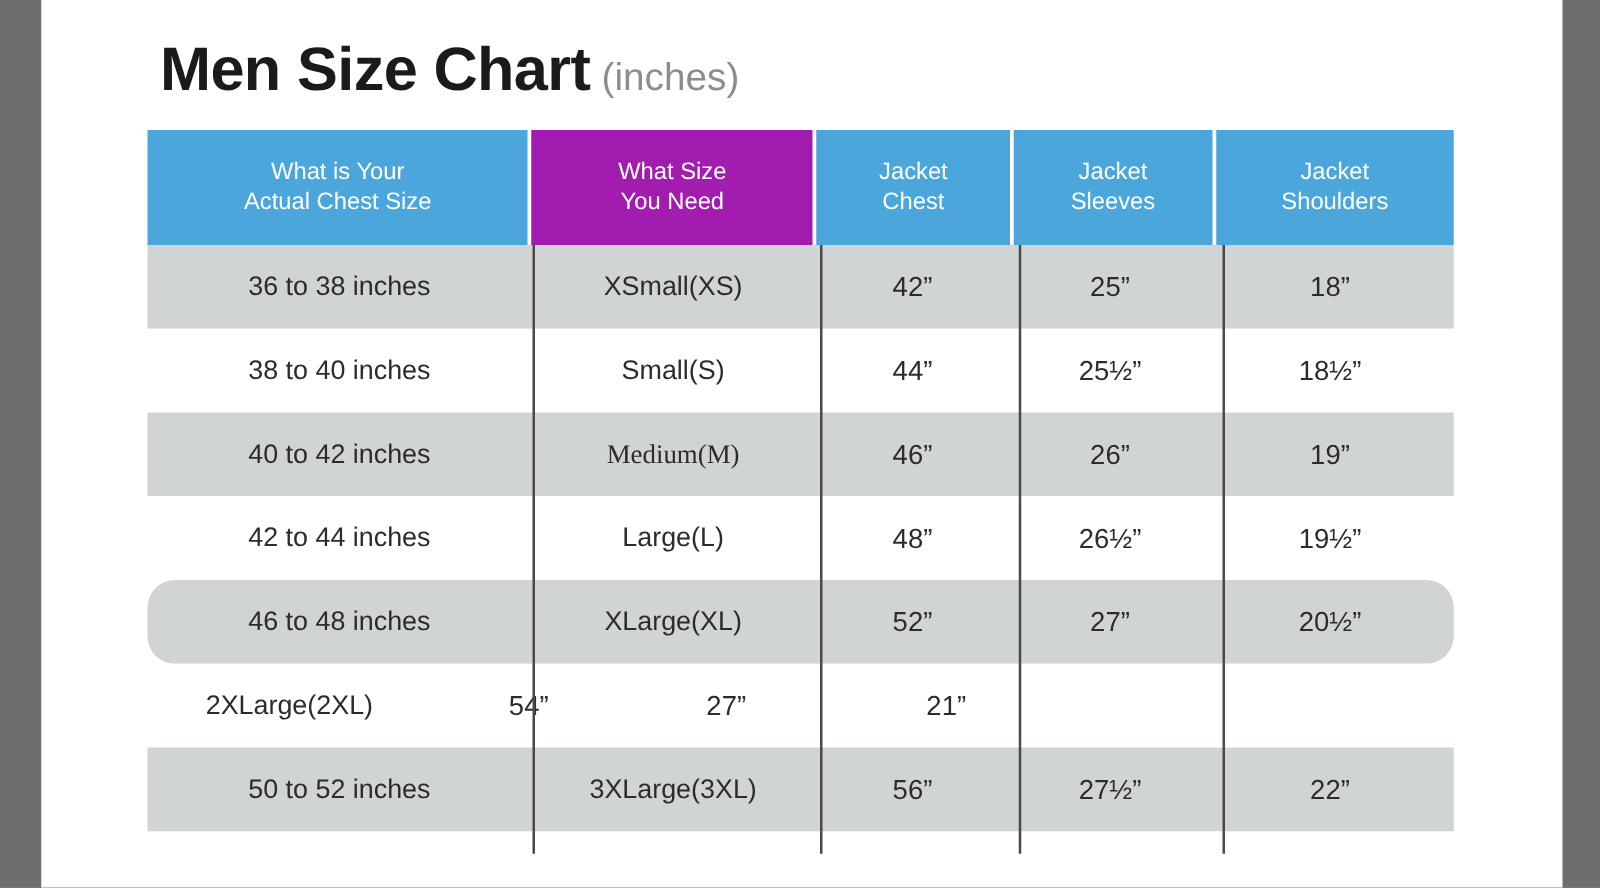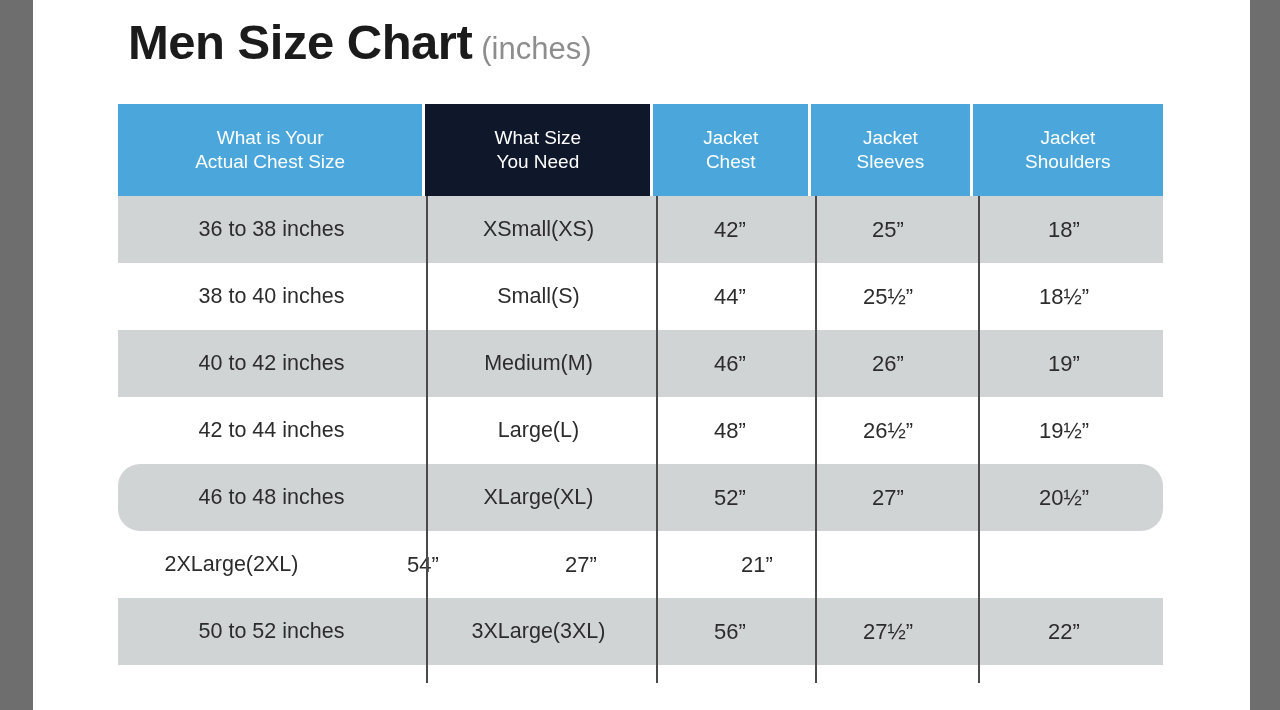--- a/index.html
+++ b/index.html
@@ -37,21 +37,21 @@
     top: 0;
     width: 1217px;
     height: 710px;
     background: #ffffff;
   }
 
   
   #title-block {
     position: absolute;
     left: 95px;
-    top: 18px;
+    top: 32px;
     display: flex;
     align-items: baseline;
     white-space: nowrap;
   }
   #title-main {
     font-size: 49px;
     font-weight: bold;
     color: #1b1b1b;
     letter-spacing: -0.5px;
     line-height: 1;
@@ -143,21 +143,21 @@
       <span id="title-unit" style="color: rgb(141, 141, 141);">(inches)</span>
     </div>
 
     <div id="size-table">
 
       <div class="thead">
         <div class="th c0" style="background: rgb(74, 166, 219);">
           <span>What is Your</span>
           <span>Actual Chest Size</span>
         </div>
-        <div class="th c1" style="background: #0f172a;">
+        <div class="th c1" style="background: #a21caf;">
           <span>What Size</span>
           <span>You Need</span>
         </div>
         <div class="th c2" style="background: rgb(74, 166, 219);">
           <span>Jacket</span>
           <span>Chest</span>
         </div>
         <div class="th c3" style="background: rgb(74, 166, 219);">
           <span>Jacket</span>
           <span>Sleeves</span>
@@ -178,21 +178,21 @@
           </div>
           <div class="tr plain" style="background: rgb(255, 255, 255);">
             <div class="td c0 wide" style="color: rgb(44, 44, 44);">38 to 40 inches</div>
             <div class="td c1 wide" style="color: rgb(44, 44, 44);">Small(S)</div>
             <div class="td c2" style="color: rgb(44, 44, 44);">44”</div>
             <div class="td c3" style="color: rgb(44, 44, 44);">25½”</div>
             <div class="td c4" style="color: rgb(44, 44, 44);">18½”</div>
           </div>
           <div class="tr shaded" style="background: rgb(209, 212, 213);">
             <div class="td c0 wide" style="color: rgb(44, 44, 44);">40 to 42 inches</div>
-            <div class="td c1 wide" style="color: rgb(44, 44, 44);">Medium(M)</div>
+            <div class="td c1 wide" style="color: rgb(44, 44, 44); font-family: Liberation Serif, serif;">Medium(M)</div>
             <div class="td c2" style="color: rgb(44, 44, 44);">46”</div>
             <div class="td c3" style="color: rgb(44, 44, 44);">26”</div>
             <div class="td c4" style="color: rgb(44, 44, 44);">19”</div>
           </div>
           <div class="tr plain" style="background: rgb(255, 255, 255);">
             <div class="td c0 wide" style="color: rgb(44, 44, 44);">42 to 44 inches</div>
             <div class="td c1 wide" style="color: rgb(44, 44, 44);">Large(L)</div>
             <div class="td c2" style="color: rgb(44, 44, 44);">48”</div>
             <div class="td c3" style="color: rgb(44, 44, 44);">26½”</div>
             <div class="td c4" style="color: rgb(44, 44, 44);">19½”</div>

